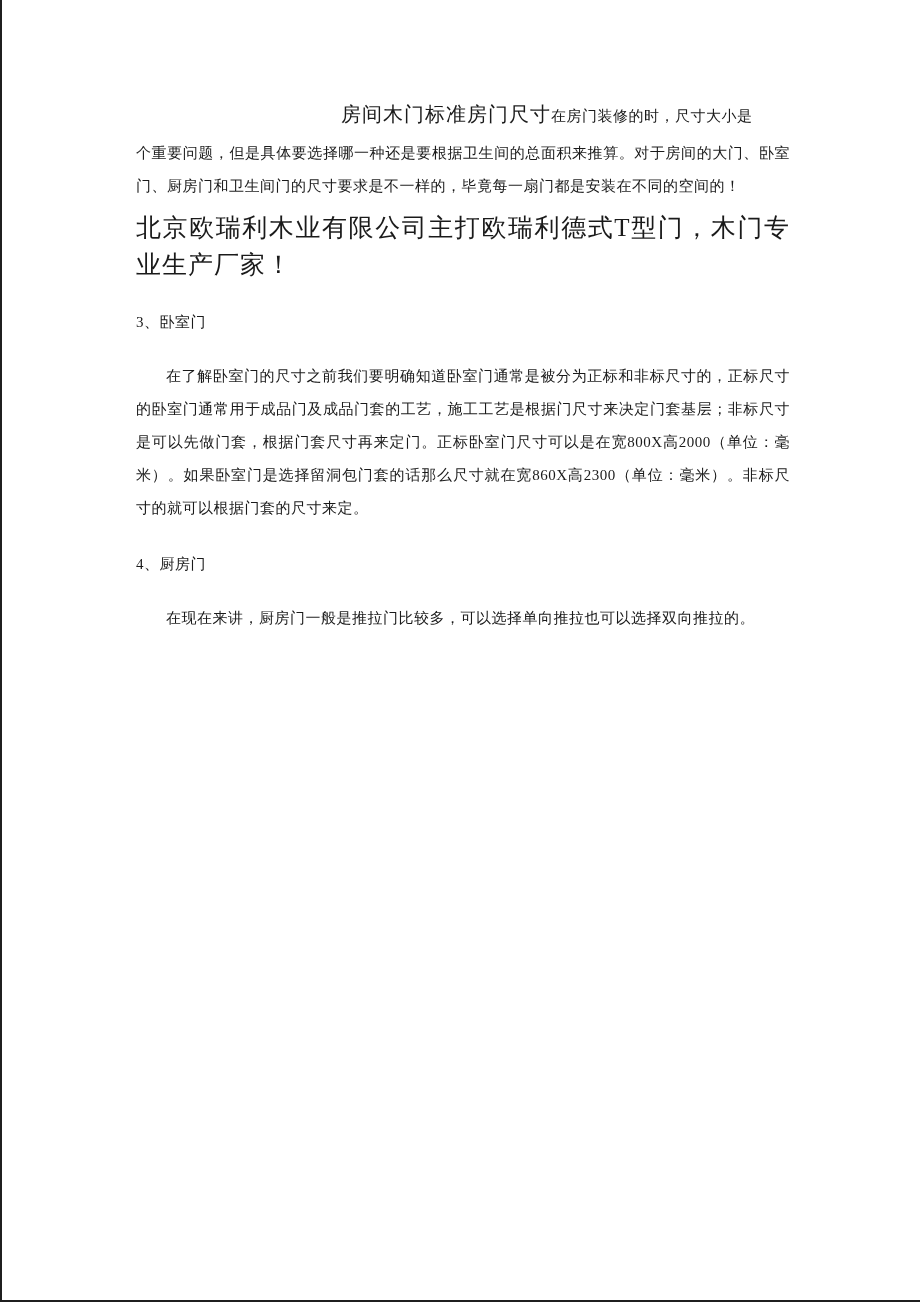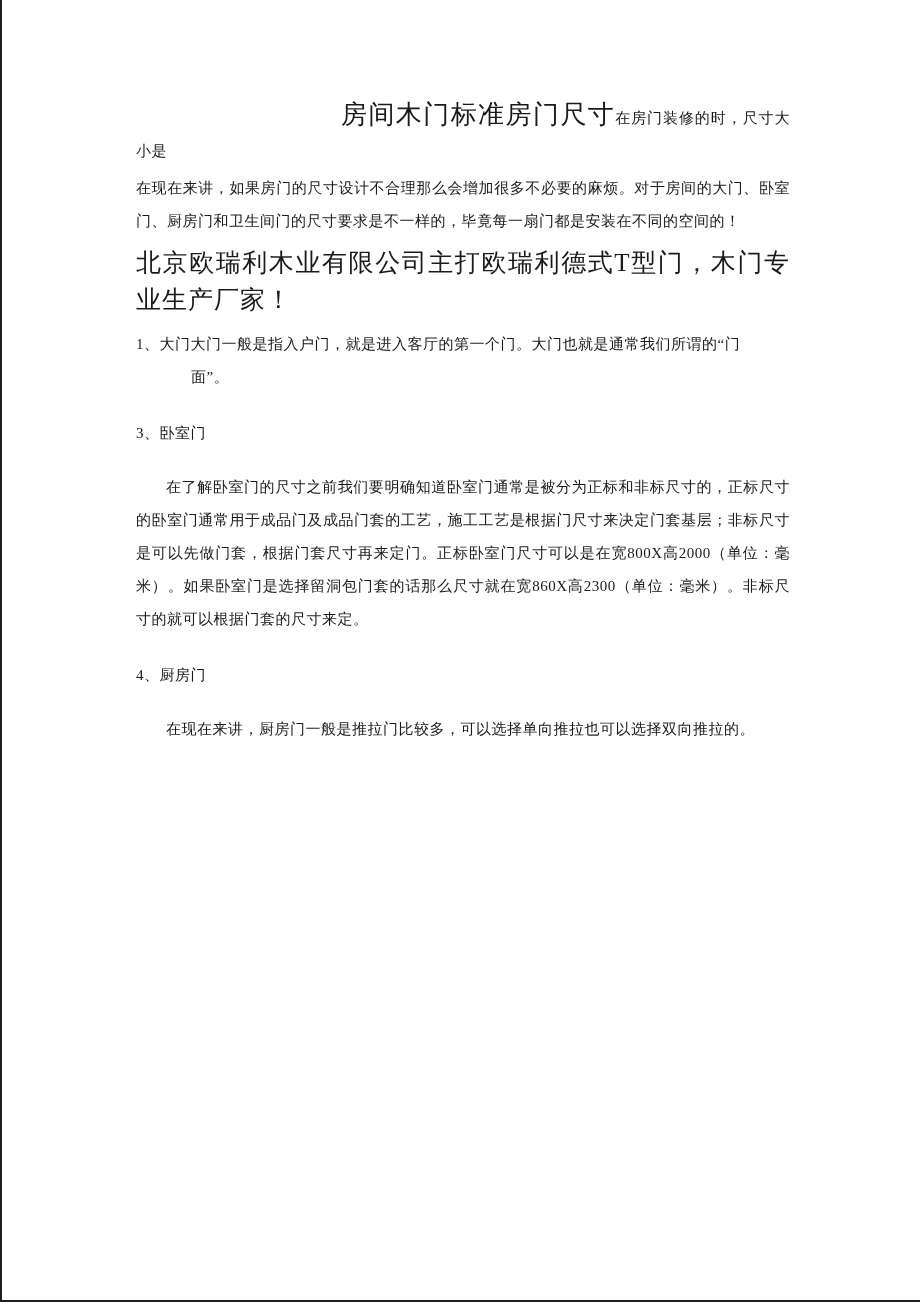--- a/index.html
+++ b/index.html
@@ -32,21 +32,21 @@
       font-size: 15px;
       line-height: 33px;
       letter-spacing: 0.5px;
       text-align: justify;
     }
     .title-line {
       text-indent: 205px;
       margin-bottom: 4px;
     }
     .doc-title {
-      font-size: 26px;
+      font-size: 20px;
       letter-spacing: 1px;
     }
     .intro-para {
       margin-bottom: 6px;
     }
     .company-heading {
       font-size: 25px;
       line-height: 37px;
       letter-spacing: 1px;
       margin: 2px 0 10px 0;
@@ -71,25 +71,24 @@
       margin: 23px 0 21px 0;
     }
   </style>
 </head>
 <body>
 
 <div class="page">
 
   <p class="body-text title-line"><span class="doc-title">房间木门标准房门尺寸</span><span>在房门装修的时，尺寸大小是</span></p>
 
-  <p class="body-text intro-para">在现在来讲，如果房门的尺寸设计不合理那么会增加很多不必要的麻烦。对于房间的大门、卧室门、厨房门和卫生间门的尺寸要求是不一样的，毕竟每一扇门都是安装在不同的空间的！</p>
+  <p class="body-text intro-para">个重要问题，但是具体要选择哪一种还是要根据卫生间的总面积来推算。对于房间的大门、卧室门、厨房门和卫生间门的尺寸要求是不一样的，毕竟每一扇门都是安装在不同的空间的！</p>
 
   <p class="company-heading">北京欧瑞利木业有限公司主打欧瑞利德式T型门，木门专业生产厂家！</p>
 
-  <p class="body-text sec1-para1"><span>1、大门大门一般是指入户门，就是进入客厅的第一个门。大门也就是通常我们所谓的“门</span><br><span class="wrap-indent">面”。</span></p>
 
 
 
 
   <p class="body-text sec-heading">3、卧室门</p>
 
   <p class="body-text para indent-first">在了解卧室门的尺寸之前我们要明确知道卧室门通常是被分为正标和非标尺寸的，正标尺寸的卧室门通常用于成品门及成品门套的工艺，施工工艺是根据门尺寸来决定门套基层；非标尺寸是可以先做门套，根据门套尺寸再来定门。正标卧室门尺寸可以是在宽800X高2000（单位：毫米）。如果卧室门是选择留洞包门套的话那么尺寸就在宽860X高2300（单位：毫米）。非标尺寸的就可以根据门套的尺寸来定。</p>
 
   <p class="body-text sec-heading">4、厨房门</p>
 

